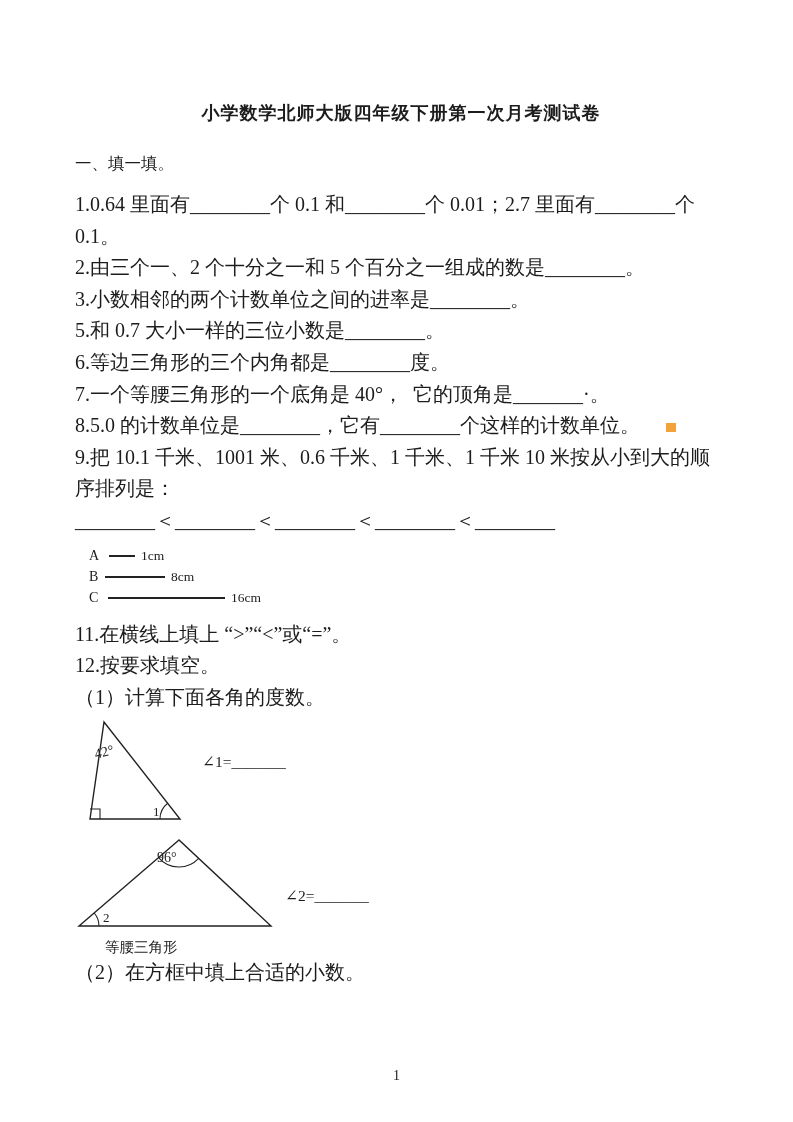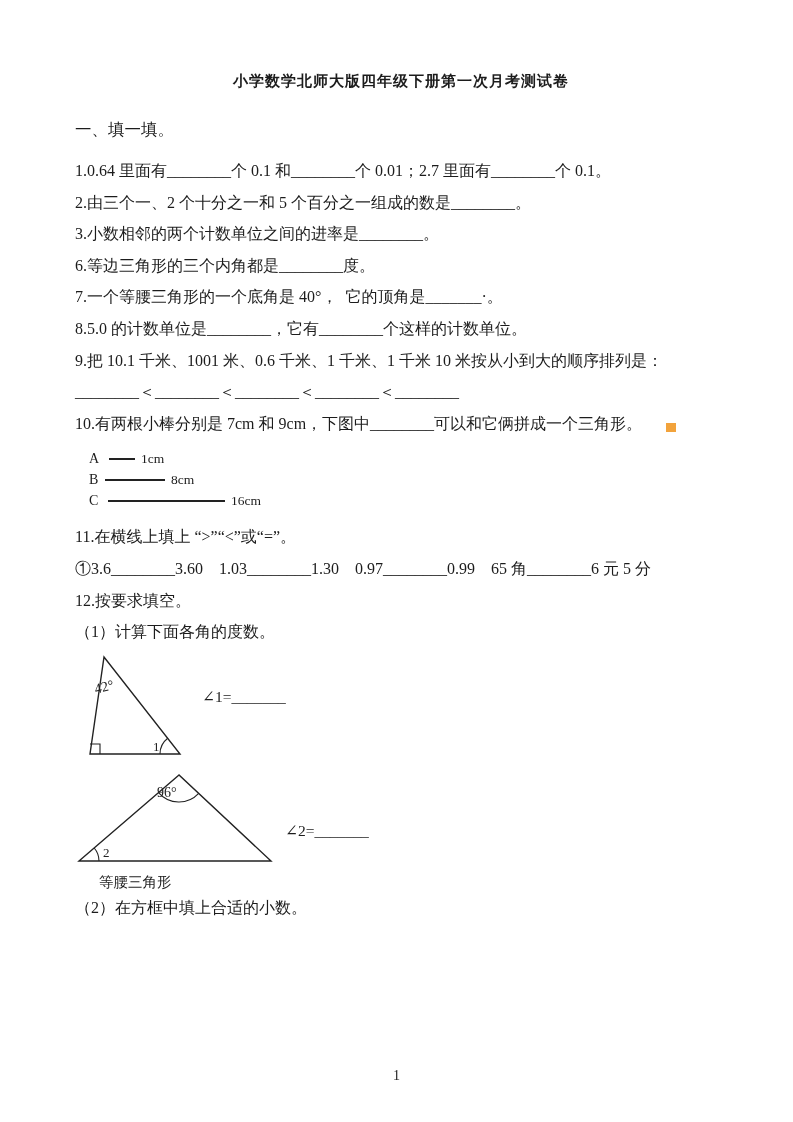--- a/index.html
+++ b/index.html
@@ -6,91 +6,90 @@
   body {
     width: 793px; height: 1122px;
     background: #ffffff;
     position: relative;
     overflow: hidden;
     font-family: "Liberation Serif", "DejaVu Serif", serif;
     color: #1c1c1c;
   }
   .page { padding: 72px 66px 0 75px; }
   .title {
-    font-size: 15px; font-weight: bold; text-align: center;
-    letter-spacing: 1px; margin-bottom: 28px;
+    font-size: 18px; font-weight: bold; text-align: center;
+    letter-spacing: 1px; margin-bottom: 28px; margin-top: 29px;
   }
   .section-heading { font-size: 16.5px; font-weight: normal; margin-bottom: 14px; }
-  .line { font-size: 16px; line-height: 31.6px; white-space: pre-wrap; }
+  .line { font-size: 20px; line-height: 31.6px; white-space: pre-wrap; }
 
   
   .sticks { margin: 9px 0 10px 14px; }
   .stick-row { display: flex; align-items: center; height: 21px; font-size: 14px; }
   .stick-label { width: 16px; }
   .stick-line { height: 2px; background: #222222; display: inline-block; }
   .w-a { width: 26px; margin-left: 4px; }
   .w-b { width: 60px; }
   .w-c { width: 117px; margin-left: 3px; }
   .stick-len { margin-left: 6px; font-size: 13.5px; }
 
   
   .tri-row { display: flex; align-items: flex-start; }
   .tri-row.t1 { margin-left: 7px; margin-top: 4px; }
   .tri-row.t2 { margin-top: 8px; }
   .tri-eq { font-size: 15.5px; text-align: right; }
   .eq1 { margin-top: 36px; margin-left: 14px; }
   .eq2 { margin-top: 52px; margin-left: 10px; }
-  .tri-caption { font-size: 14.5px; margin-left: 24px; margin-top: 1px; }
+  .tri-caption { font-size: 14.5px; margin-left: 30px; margin-top: 1px; }
   .tri-shape { fill: none; stroke: #222222; stroke-width: 1.4; }
   .tri-stroke { fill: none; stroke: #222222; stroke-width: 1.1; }
   .tri-text { font-size: 14px; fill: #222222; font-family: "Liberation Serif", serif; }
   .tri-text.small { font-size: 13px; }
 
   .page-number { position: absolute; left: 0; right: 0; top: 1068px; text-align: center; font-size: 14px; }
   .highlight-mark { position: absolute; left: 666px; top: 423px; width: 10px; height: 9px; }
 </style>
 </head>
 <body>
 
 <div class="page">
 
   <div class="title">小学数学北师大版四年级下册第一次月考测试卷</div>
 
   <div class="section-heading">一、填一填。</div>
 
   <div class="line">1.0.64 里面有________个 0.1 和________个 0.01；2.7 里面有________个 0.1。</div>
   <div class="line">2.由三个一、2 个十分之一和 5 个百分之一组成的数是________。</div>
   <div class="line">3.小数相邻的两个计数单位之间的进率是________。</div>
+  <div class="line">5.和 0.7 大小一样的三位小数是________。</div>
   <div class="line">6.等边三角形的三个内角都是________度。</div>
   <div class="line">7.一个等腰三角形的一个底角是 40°，  它的顶角是_______·。</div>
   <div class="line">8.5.0 的计数单位是________，它有________个这样的计数单位。</div>
   <div class="line">9.把 10.1 千米、1001 米、0.6 千米、1 千米、1 千米 10 米按从小到大的顺序排列是：</div>
   <div class="line">________＜________＜________＜________＜________</div>
-  <div class="line">10.有两根小棒分别是 7cm 和 9cm，下图中________可以和它俩拼成一个三角形。</div>
 
   <div class="sticks">
     <div class="stick-row">
       <span class="stick-label">A</span>
       <span class="stick-line w-a"></span>
       <span class="stick-len">1cm</span>
     </div>
     <div class="stick-row">
       <span class="stick-label">B</span>
       <span class="stick-line w-b"></span>
       <span class="stick-len">8cm</span>
     </div>
     <div class="stick-row">
       <span class="stick-label">C</span>
       <span class="stick-line w-c"></span>
       <span class="stick-len">16cm</span>
     </div>
   </div>
 
   <div class="line">11.在横线上填上 “&gt;”“&lt;”或“=”。</div>
-  <div class="line">①3.6________3.60    1.03________1.30    0.97________0.99    65 角________6 元 5 分</div>
   <div class="line">12.按要求填空。</div>
   <div class="line">（1）计算下面各角的度数。</div>
 
   <div class="tri-row t1">
     <svg width="106" height="110" viewBox="0 0 106 110">
       <polygon class="tri-shape" points="22,5 8,102 98,102"></polygon>
       <path class="tri-stroke" d="M8 92 L18 92 L18 102"></path>
       <path class="tri-stroke" d="M78 102 A20 20 0 0 1 85.7 86.3"></path>
       <text class="tri-text" x="13" y="40" transform="rotate(-14 20 38)">42°</text>
       <text class="tri-text small" x="71" y="99">1</text>

